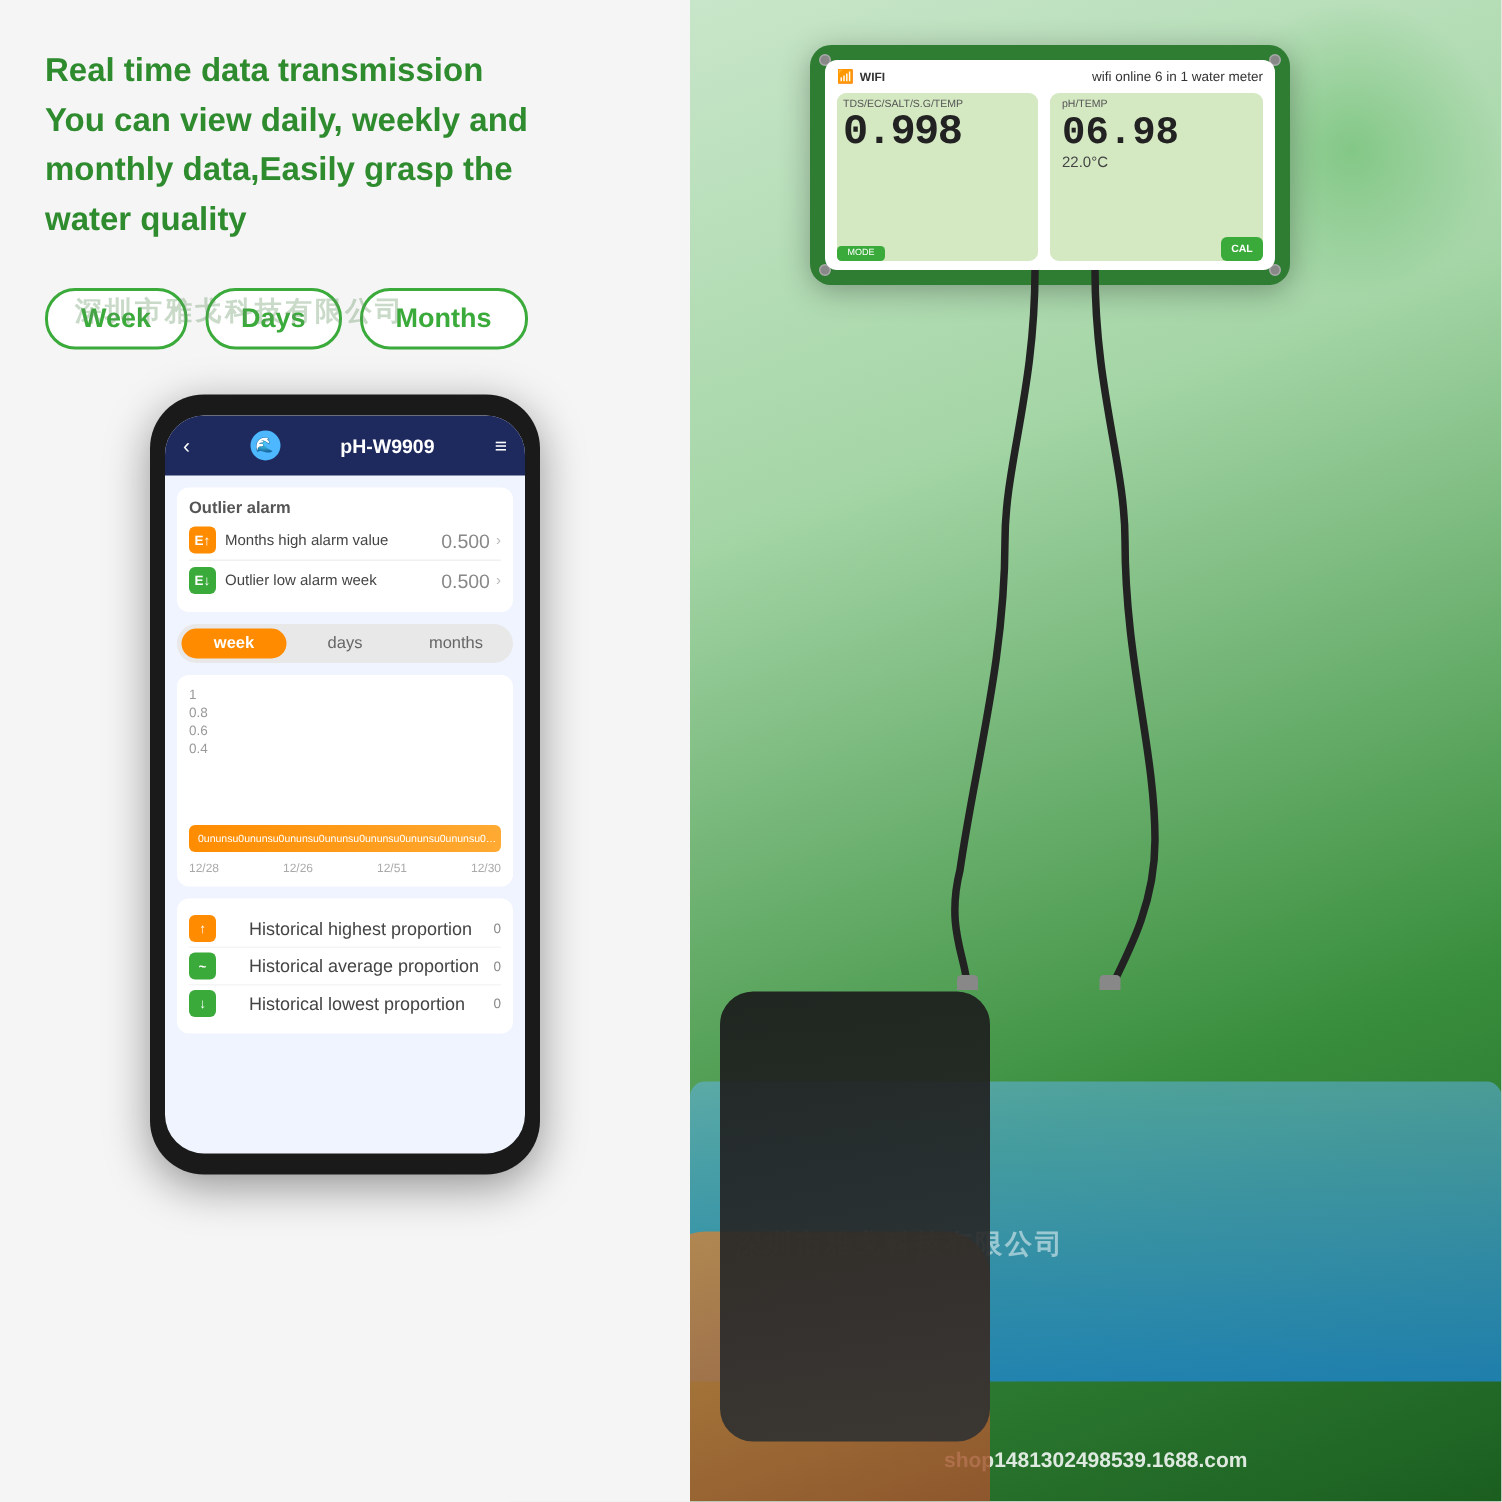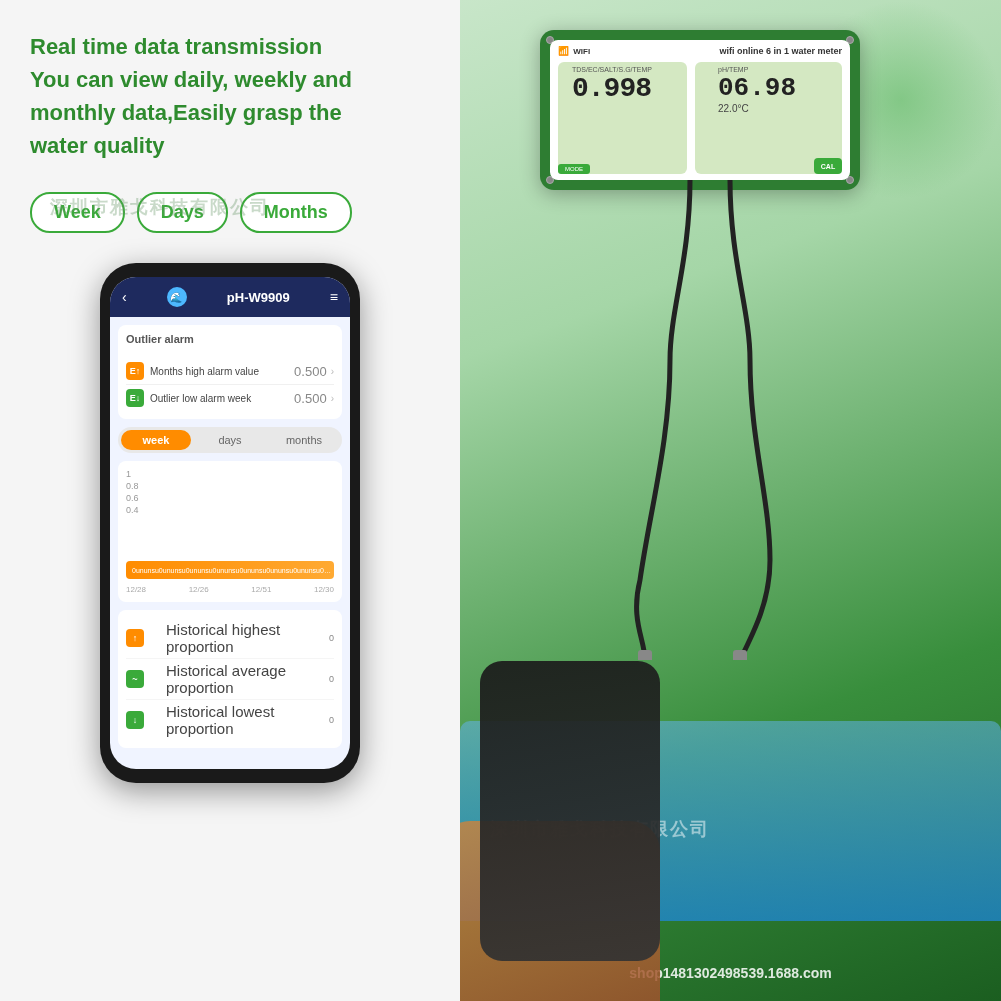--- a/index.html
+++ b/index.html
@@ -135,21 +135,21 @@
     .alarm-section {
       background: white;
       border-radius: 8px;
       padding: 8px;
       margin-bottom: 8px;
     }
 
     .alarm-title {
       font-size: 11px;
       color: #555;
-      margin-bottom: 13px;
+      margin-bottom: 2px;
       font-weight: 600;
     }
 
     .alarm-row {
       display: flex;
       align-items: center;
       justify-content: space-between;
       padding: 4px 0;
       border-bottom: 1px solid #f0f0f0;
     }
@@ -284,21 +284,21 @@
       display: flex;
       align-items: center;
       justify-content: space-between;
       padding: 3px 0;
       border-bottom: 1px solid #f5f5f5;
     }
 
     .stat-row:last-child { border-bottom: none; }
 
     .stat-label {
-      font-size: 15px;
+      font-size: 12px;
       color: #444;
       flex: 1;
       padding-left: 16px;
     }
 
     .stat-value {
       font-size: 9px;
       color: #888;
     }
 
@@ -347,30 +347,30 @@
       gap: 8px;
       flex: 1;
     }
 
     .display-left {
       flex: 1;
       background: #d4e8c2;
       border-radius: 6px;
       display: flex;
       flex-direction: column;
-      padding: 4px 14px;
+      padding: 4px 4px;
     }
 
     .display-right {
       flex: 1;
       background: #d4e8c2;
       border-radius: 6px;
       display: flex;
       flex-direction: column;
-      padding: 4px 23px;
+      padding: 4px 8px;
     }
 
     .display-label-small {
       font-size: 7px;
       color: #555;
     }
 
     .display-number {
       font-size: 28px;
       font-weight: 900;
@@ -592,21 +592,21 @@
       <div class="screw" style="top:6px;right:6px;"></div>
       <div class="screw" style="bottom:6px;left:6px;"></div>
       <div class="screw" style="bottom:6px;right:6px;"></div>
 
       <div class="device-box-inner">
         <div class="device-top-bar">
           <div style="display:flex;align-items:center;gap:4px;">
             <span style="font-size:9px;font-weight:bold;color:#333;">📶</span>
             <span style="font-size:8px;font-weight:bold;color:#333;">WIFI</span>
           </div>
-          <span style="font-size:9px;font-weight:bold;color:#333;">wifi online 6 in 1 water meter</span>
+          <span style="font-size:9px;font-weight:normal;color:#333;">wifi online 6 in 1 water meter</span>
         </div>
         <div class="device-displays">
           <div class="display-left">
             <span class="display-label-small">TDS/EC/SALT/S.G/TEMP</span>
             <span class="display-number">0.998</span>
             <div class="device-buttons">
               <div class="device-btn">MODE</div>
             </div>
           </div>
           <div class="display-right">

